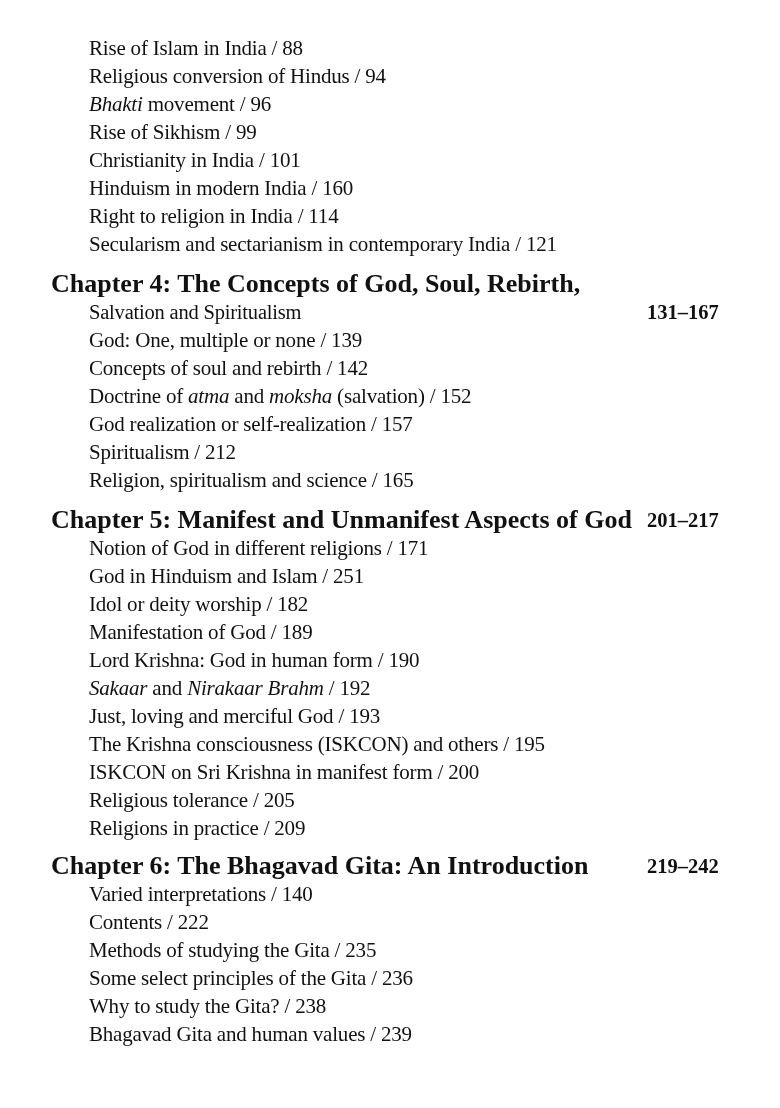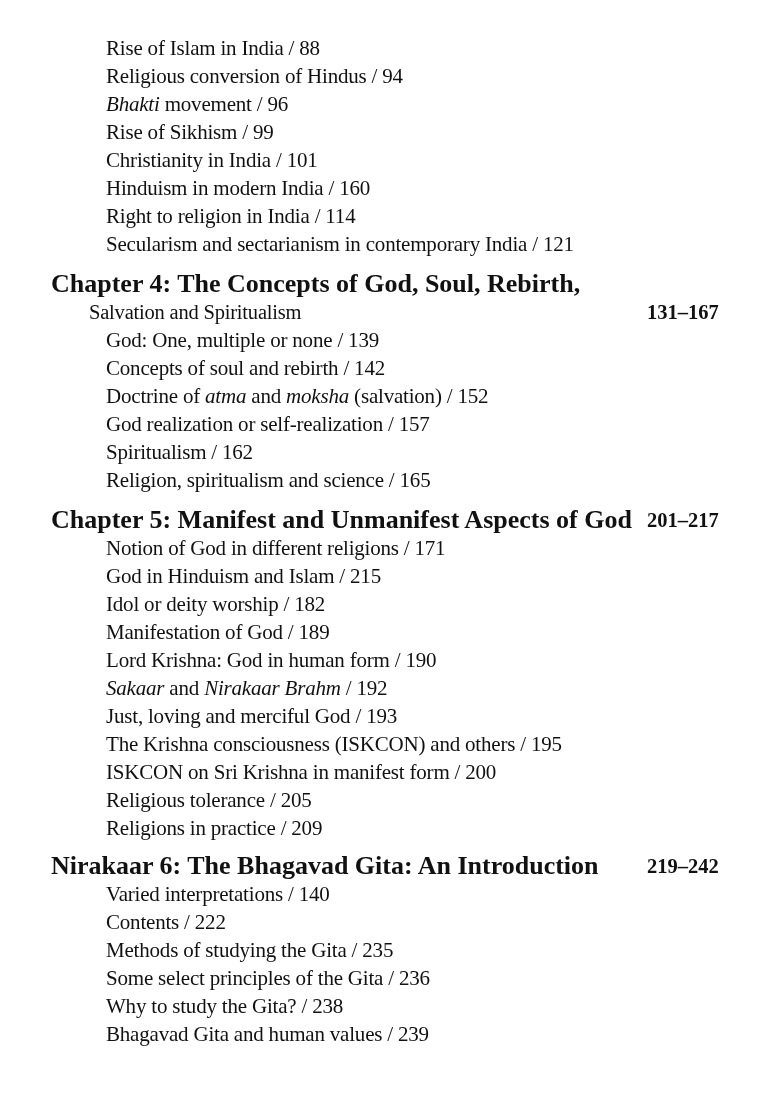--- a/index.html
+++ b/index.html
@@ -1,19 +1,19 @@
 <!DOCTYPE html>
 <html><head>
   <meta charset="utf-8">
   <style>
     html, body { margin: 0; padding: 0; background: #ffffff; }
     body { width: 780px; height: 1108px; position: relative; overflow: hidden;
            font-family: "Liberation Serif", "DejaVu Serif", serif; color: #111111; }
     .line { position: absolute; white-space: nowrap; font-size: 21px; line-height: 28px; letter-spacing: -0.2px; }
-    .sub { left: 106px; }
+    .sub { left: 89px; }
     .chap { left: 51px; font-weight: bold; font-size: 26px; letter-spacing: 0px; }
     .chap2 { left: 89px; font-weight: normal; font-size: 20.5px; }
     .range { position: absolute; left: 647px; font-weight: bold; font-size: 20.5px; line-height: 28px; white-space: nowrap; text-align: right; }
     i { }
   </style>
 </head>
 <body>
 
 <div class="line sub" style="top:34px">Rise of Islam in India / 88</div>
 <div class="line sub" style="top:62px">Religious conversion of Hindus / 94</div>
@@ -24,37 +24,37 @@
 <div class="line sub" style="top:202px">Right to religion in India / 114</div>
 <div class="line sub" style="top:230px">Secularism and sectarianism in contemporary India / 121</div>
 
 <div class="line chap" style="top:270px">Chapter 4: The Concepts of God, Soul, Rebirth,</div>
 <div class="line chap2" style="top:298px">Salvation and Spiritualism</div>
 <div class="range" style="top:298px">131–167</div>
 <div class="line sub" style="top:326px">God: One, multiple or none / 139</div>
 <div class="line sub" style="top:354px">Concepts of soul and rebirth / 142</div>
 <div class="line sub" style="top:382px"><span>Doctrine of </span><i>atma</i><span> and </span><i>moksha</i><span> (salvation) / 152</span></div>
 <div class="line sub" style="top:410px">God realization or self-realization / 157</div>
-<div class="line sub" style="top:438px">Spiritualism / 162</div>
+<div class="line sub" style="top:438px">Spiritualism / 212</div>
 <div class="line sub" style="top:466px">Religion, spiritualism and science / 165</div>
 
 <div class="line chap" style="top:506px">Chapter 5: Manifest and Unmanifest Aspects of God</div>
 <div class="range" style="top:506px">201–217</div>
 <div class="line sub" style="top:534px">Notion of God in different religions / 171</div>
-<div class="line sub" style="top:562px">God in Hinduism and Islam / 215</div>
+<div class="line sub" style="top:562px">God in Hinduism and Islam / 251</div>
 <div class="line sub" style="top:590px">Idol or deity worship / 182</div>
 <div class="line sub" style="top:618px">Manifestation of God / 189</div>
 <div class="line sub" style="top:646px">Lord Krishna: God in human form / 190</div>
 <div class="line sub" style="top:674px"><i>Sakaar</i><span> and </span><i>Nirakaar Brahm</i><span> / 192</span></div>
 <div class="line sub" style="top:702px">Just, loving and merciful God / 193</div>
 <div class="line sub" style="top:730px">The Krishna consciousness (ISKCON) and others / 195</div>
 <div class="line sub" style="top:758px">ISKCON on Sri Krishna in manifest form / 200</div>
 <div class="line sub" style="top:786px">Religious tolerance / 205</div>
 <div class="line sub" style="top:814px">Religions in practice / 209</div>
 
-<div class="line chap" style="top:852px">Nirakaar 6: The Bhagavad Gita: An Introduction</div>
+<div class="line chap" style="top:852px">Chapter 6: The Bhagavad Gita: An Introduction</div>
 <div class="range" style="top:852px">219–242</div>
 <div class="line sub" style="top:880px">Varied interpretations / 140</div>
 <div class="line sub" style="top:908px">Contents / 222</div>
 <div class="line sub" style="top:936px">Methods of studying the Gita / 235</div>
 <div class="line sub" style="top:964px">Some select principles of the Gita / 236</div>
 <div class="line sub" style="top:992px">Why to study the Gita? / 238</div>
 <div class="line sub" style="top:1020px">Bhagavad Gita and human values / 239</div>
 
 </body></html>

